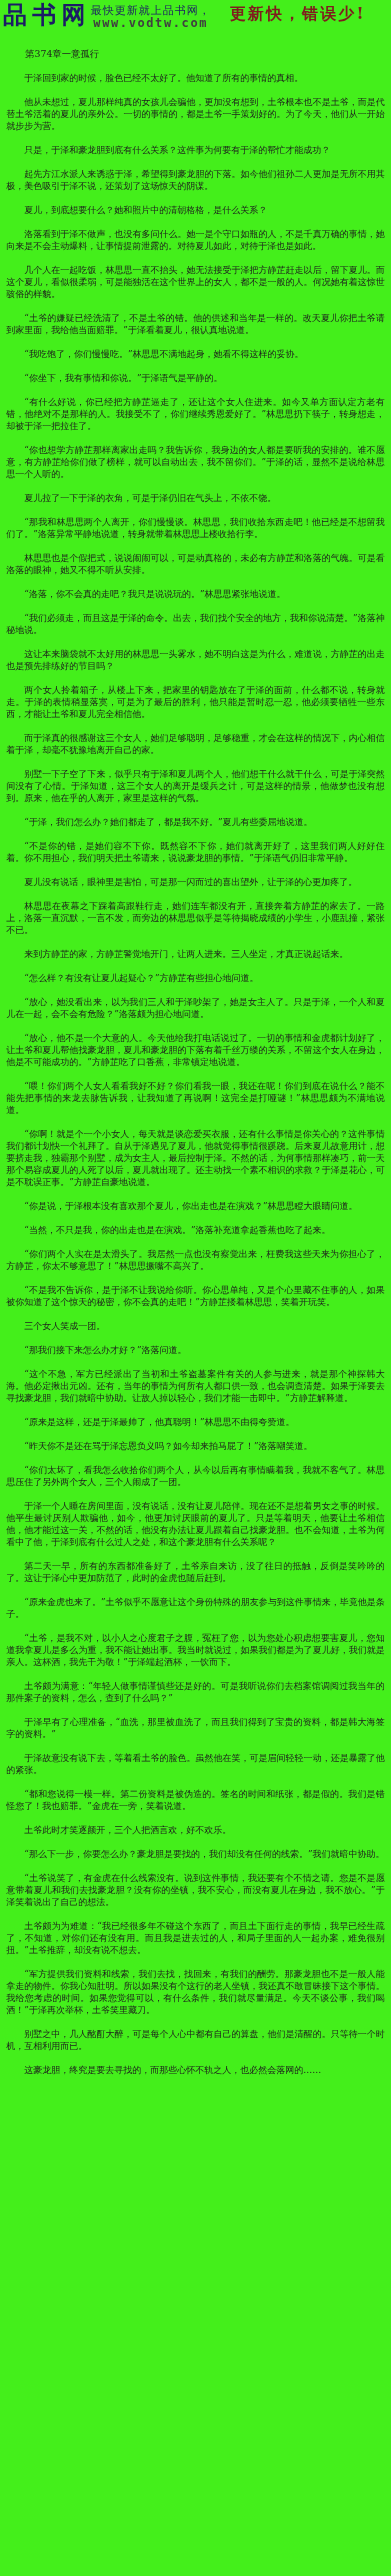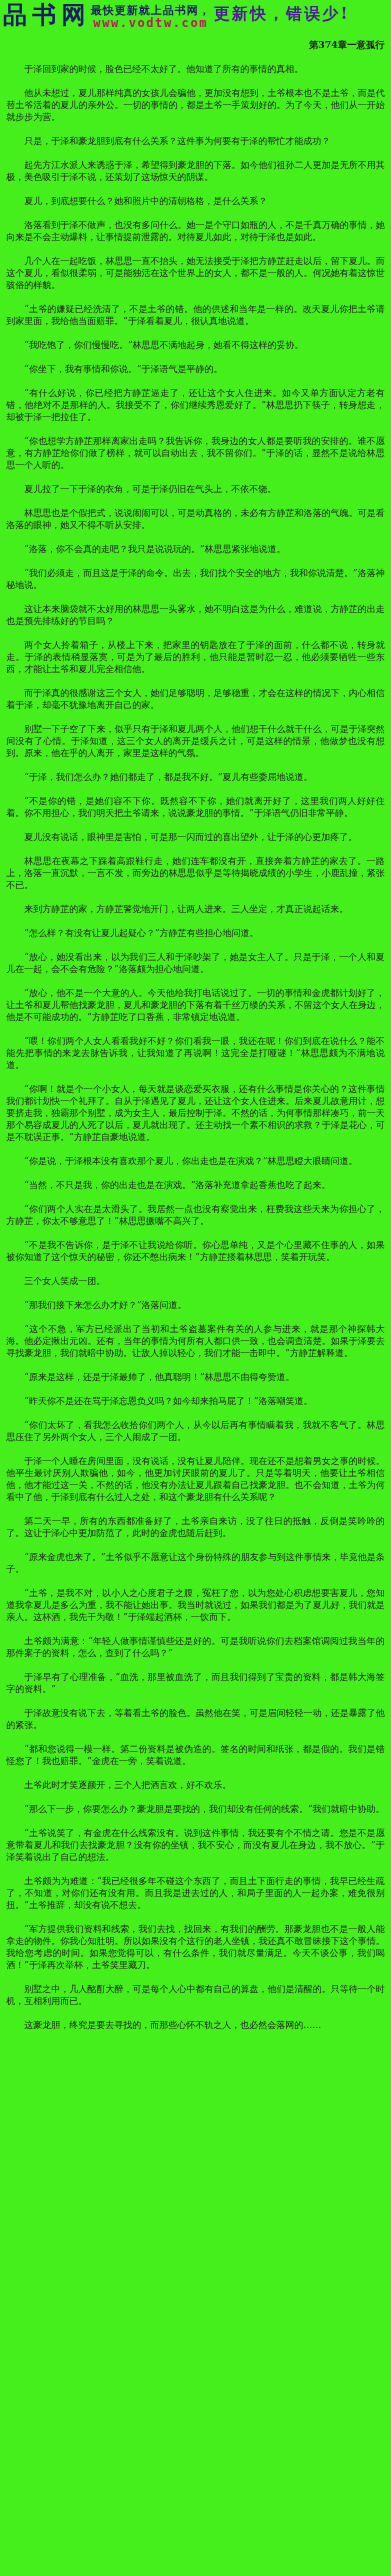--- a/index.html
+++ b/index.html
@@ -31,54 +31,53 @@
     letter-spacing: 5.2px;
     flex: 0 0 auto;
   }
   .tag-block {
     flex: 0 0 auto;
     margin-top: 3.1px;
   }
   .tagline {
     font-size: 11px;
     line-height: 11.5px;
-    font-weight: bold;
+    font-weight: normal;
     color: #1b1b66;
     letter-spacing: 1px;
   }
   .site-url {
     font-size: 12px;
     line-height: 12.5px;
     font-weight: bold;
-    color: #be185d;
+    color: #404040;
     letter-spacing: 1.6px;
     text-align: center;
     font-family: "DejaVu Sans Mono", "Liberation Mono", monospace;
   }
   .slogan {
     font-size: 16px;
     line-height: 19px;
     font-weight: bold;
-    color: #4c1d95;
+    color: #7f1d1d;
     letter-spacing: 2.1px;
     margin-top: 2.1px;
-    margin-left: 3px;
+    margin-left: 19px;
     flex: 0 0 auto;
   }
   .chapter {
     padding: 0 6.3px;
     color: #1d1d1d;
   }
   .chapter-title {
-    margin-top: 10px;
+    margin-top: 19px;
     font-size: 9.4px;
     line-height: 12px;
     text-indent: 2em;
-    font-weight: bold;
-    text-align: right;
+    font-weight: normal;
   }
   .chapter-body {
     margin-top: 8px;
   }
   .para {
     font-size: 9px;
     line-height: 12px;
     margin: 12px 0;
     text-indent: 2em;
     word-break: break-all;
@@ -108,41 +107,42 @@
         <p class="para">起先方江水派人来诱惑于泽，希望得到豪龙胆的下落。如今他们祖孙二人更加是无所不用其极，美色吸引于泽不说，还策划了这场惊天的阴谋。</p>
         <p class="para">夏儿，到底想要什么？她和照片中的清朝格格，是什么关系？</p>
         <p class="para">洛落看到于泽不做声，也没有多问什么。她一是个守口如瓶的人，不是千真万确的事情，她向来是不会主动爆料，让事情提前泄露的。对待夏儿如此，对待于泽也是如此。</p>
         <p class="para">几个人在一起吃饭，林思思一直不抬头，她无法接受于泽把方静芷赶走以后，留下夏儿。而这个夏儿，看似很柔弱，可是能独活在这个世界上的女人，都不是一般的人。何况她有着这惊世骇俗的样貌。</p>
         <p class="para">“土爷的嫌疑已经洗清了，不是土爷的错。他的供述和当年是一样的。改天夏儿你把土爷请到家里面，我给他当面赔罪。”于泽看着夏儿，很认真地说道。</p>
         <p class="para">“我吃饱了，你们慢慢吃。”林思思不满地起身，她看不得这样的妥协。</p>
         <p class="para">“你坐下，我有事情和你说。”于泽语气是平静的。</p>
         <p class="para">“有什么好说，你已经把方静芷逼走了，还让这个女人住进来。如今又单方面认定方老有错，他绝对不是那样的人。我接受不了，你们继续秀恩爱好了。”林思思扔下筷子，转身想走，却被于泽一把拉住了。</p>
         <p class="para">“你也想学方静芷那样离家出走吗？我告诉你，我身边的女人都是要听我的安排的。谁不愿意，有方静芷给你们做了榜样，就可以自动出去，我不留你们。”于泽的话，显然不是说给林思思一个人听的。</p>
         <p class="para">夏儿拉了一下于泽的衣角，可是于泽仍旧在气头上，不依不饶。</p>
+        <p class="para">“那我和林思思两个人离开，你们慢慢谈。林思思，我们收拾东西走吧！他已经是不想留我们了。”洛落异常平静地说道，转身就带着林思思上楼收拾行李。</p>
         <p class="para">林思思也是个假把式，说说闹闹可以，可是动真格的，未必有方静芷和洛落的气魄。可是看洛落的眼神，她又不得不听从安排。</p>
         <p class="para">“洛落，你不会真的走吧？我只是说说玩的。”林思思紧张地说道。</p>
         <p class="para">“我们必须走，而且这是于泽的命令。出去，我们找个安全的地方，我和你说清楚。”洛落神秘地说。</p>
         <p class="para">这让本来脑袋就不太好用的林思思一头雾水，她不明白这是为什么，难道说，方静芷的出走也是预先排练好的节目吗？</p>
         <p class="para">两个女人拎着箱子，从楼上下来，把家里的钥匙放在了于泽的面前，什么都不说，转身就走。于泽的表情稍显落寞，可是为了最后的胜利，他只能是暂时忍一忍，他必须要牺牲一些东西，才能让土爷和夏儿完全相信他。</p>
         <p class="para">而于泽真的很感谢这三个女人，她们足够聪明，足够稳重，才会在这样的情况下，内心相信着于泽，却毫不犹豫地离开自己的家。</p>
         <p class="para">别墅一下子空了下来，似乎只有于泽和夏儿两个人，他们想干什么就干什么，可是于泽突然间没有了心情。于泽知道，这三个女人的离开是缓兵之计，可是这样的情景，他做梦也没有想到。原来，他在乎的人离开，家里是这样的气氛。</p>
         <p class="para">“于泽，我们怎么办？她们都走了，都是我不好。”夏儿有些委屈地说道。</p>
         <p class="para">“不是你的错，是她们容不下你。既然容不下你，她们就离开好了，这里我们两人好好住着。你不用担心，我们明天把土爷请来，说说豪龙胆的事情。”于泽语气仍旧非常平静。</p>
         <p class="para">夏儿没有说话，眼神里是害怕，可是那一闪而过的喜出望外，让于泽的心更加疼了。</p>
         <p class="para">林思思在夜幕之下踩着高跟鞋行走，她们连车都没有开，直接奔着方静芷的家去了。一路上，洛落一直沉默，一言不发，而旁边的林思思似乎是等待揭晓成绩的小学生，小鹿乱撞，紧张不已。</p>
         <p class="para">来到方静芷的家，方静芷警觉地开门，让两人进来。三人坐定，才真正说起话来。</p>
         <p class="para">“怎么样？有没有让夏儿起疑心？”方静芷有些担心地问道。</p>
         <p class="para">“放心，她没看出来，以为我们三人和于泽吵架了，她是女主人了。只是于泽，一个人和夏儿在一起，会不会有危险？”洛落颇为担心地问道。</p>
         <p class="para">“放心，他不是一个大意的人。今天他给我打电话说过了。一切的事情和金虎都计划好了，让土爷和夏儿帮他找豪龙胆，夏儿和豪龙胆的下落有着千丝万缕的关系，不留这个女人在身边，他是不可能成功的。”方静芷吃了口香蕉，非常镇定地说道。</p>
         <p class="para">“喂！你们两个人女人看看我好不好？你们看我一眼，我还在呢！你们到底在说什么？能不能先把事情的来龙去脉告诉我，让我知道了再说啊！这完全是打哑谜！”林思思颇为不满地说道。</p>
-        <p class="para">“你啊！就是个一个小女人，每天就是谈恋爱买衣服，还有什么事情是你关心的？这件事情我们都计划快一个礼拜了。自从于泽遇见了夏儿，还让这个女人住进来。后来夏儿故意用计，想要挤走我，独霸那个别墅，成为女主人，最后控制于泽。不然的话，为何事情那样凑巧，前一天那个易容成夏儿的人死了以后，夏儿就出现了。还主动找一个素不相识的求救？于泽是花心，可是不耽误正事。”方静芷自豪地说道。</p>
+        <p class="para">“你啊！就是个一个小女人，每天就是谈恋爱买衣服，还有什么事情是你关心的？这件事情我们都计划快一个礼拜了。自从于泽遇见了夏儿，他就觉得事情很蹊跷。后来夏儿故意用计，想要挤走我，独霸那个别墅，成为女主人，最后控制于泽。不然的话，为何事情那样凑巧，前一天那个易容成夏儿的人死了以后，夏儿就出现了。还主动找一个素不相识的求救？于泽是花心，可是不耽误正事。”方静芷自豪地说道。</p>
         <p class="para">“你是说，于泽根本没有喜欢那个夏儿，你出走也是在演戏？”林思思瞪大眼睛问道。</p>
         <p class="para">“当然，不只是我，你的出走也是在演戏。”洛落补充道拿起香蕉也吃了起来。</p>
         <p class="para">“你们两个人实在是太滑头了。我居然一点也没有察觉出来，枉费我这些天来为你担心了，方静芷，你太不够意思了！”林思思撅嘴不高兴了。</p>
-        <p class="para">“不是我不告诉你，是于泽不让我说给你听。你心思单纯，又是个心里藏不住事的人，如果被你知道了这个惊天的秘密，你还不憋出病来！”方静芷搂着林思思，笑着开玩笑。</p>
+        <p class="para">“不是我不告诉你，是于泽不让我说给你听。你心思单纯，又是个心里藏不住事的人，如果被你知道了这个惊天的秘密，你不会真的走吧！”方静芷搂着林思思，笑着开玩笑。</p>
         <p class="para">三个女人笑成一团。</p>
         <p class="para">“那我们接下来怎么办才好？”洛落问道。</p>
         <p class="para">“这个不急，军方已经派出了当初和土爷盗墓案件有关的人参与进来，就是那个神探韩大海。他必定揪出元凶。还有，当年的事情为何所有人都口供一致，也会调查清楚。如果于泽要去寻找豪龙胆，我们就暗中协助。让敌人掉以轻心，我们才能一击即中。”方静芷解释道。</p>
         <p class="para">“原来是这样，还是于泽最帅了，他真聪明！”林思思不由得夸赞道。</p>
         <p class="para">“昨天你不是还在骂于泽忘恩负义吗？如今却来拍马屁了！”洛落嘲笑道。</p>
         <p class="para">“你们太坏了，看我怎么收拾你们两个人，从今以后再有事情瞒着我，我就不客气了。林思思压住了另外两个女人，三个人闹成了一团。</p>
         <p class="para">于泽一个人睡在房间里面，没有说话，没有让夏儿陪伴。现在还不是想着男女之事的时候。他平生最讨厌别人欺骗他，如今，他更加讨厌眼前的夏儿了。只是等着明天，他要让土爷相信他，他才能过这一关，不然的话，他没有办法让夏儿跟着自己找豪龙胆。也不会知道，土爷为何看中了他，于泽到底有什么过人之处，和这个豪龙胆有什么关系呢？</p>
         <p class="para">第二天一早，所有的东西都准备好了，土爷亲自来访，没了往日的抵触，反倒是笑吟吟的了。这让于泽心中更加防范了，此时的金虎也随后赶到。</p>
         <p class="para">“原来金虎也来了。”土爷似乎不愿意让这个身份特殊的朋友参与到这件事情来，毕竟他是条子。</p>
         <p class="para">“土爷，是我不对，以小人之心度君子之腹，冤枉了您，以为您处心积虑想要害夏儿，您知道我拿夏儿是多么为重，我不能让她出事。我当时就说过，如果我们都是为了夏儿好，我们就是亲人。这杯酒，我先干为敬！”于泽端起酒杯，一饮而下。</p>

